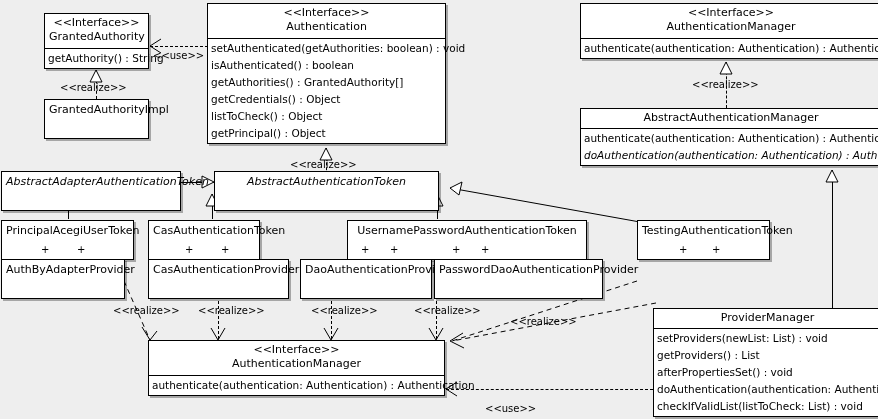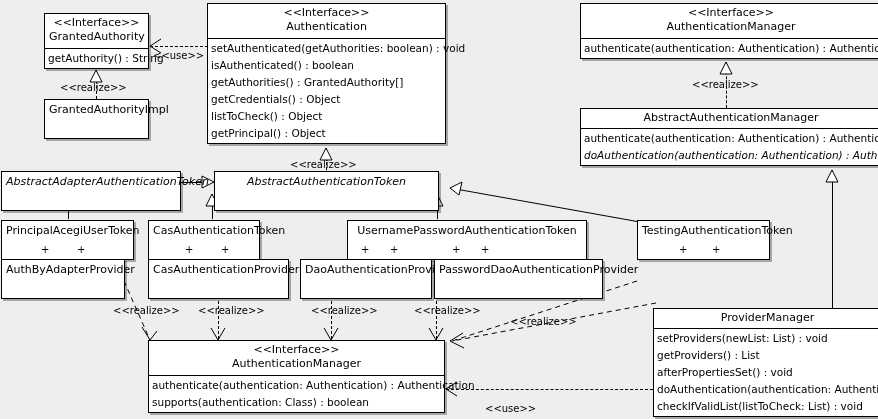--- a/index.html
+++ b/index.html
@@ -303,21 +303,20 @@
   </div>
 
 
   <div class="uml-box" style="left:148px; top:340px; width:297px;">
     <div class="hdr">
       <div class="stereo">&lt;&lt;Interface&gt;&gt;</div>
       <div class="cname">AuthenticationManager</div>
     </div>
     <div class="compartment">
       <div class="member">authenticate(authentication: Authentication) : Authentication</div>
-      <div class="member">supports(authentication: Class) : boolean</div>
     </div>
   </div>
 
   <div class="uml-box" style="left:653px; top:308px; width:229px;">
     <div class="hdr">
       <div class="cname">ProviderManager</div>
     </div>
     <div class="compartment">
       <div class="member">setProviders(newList: List) : void</div>
       <div class="member">getProviders() : List</div>

